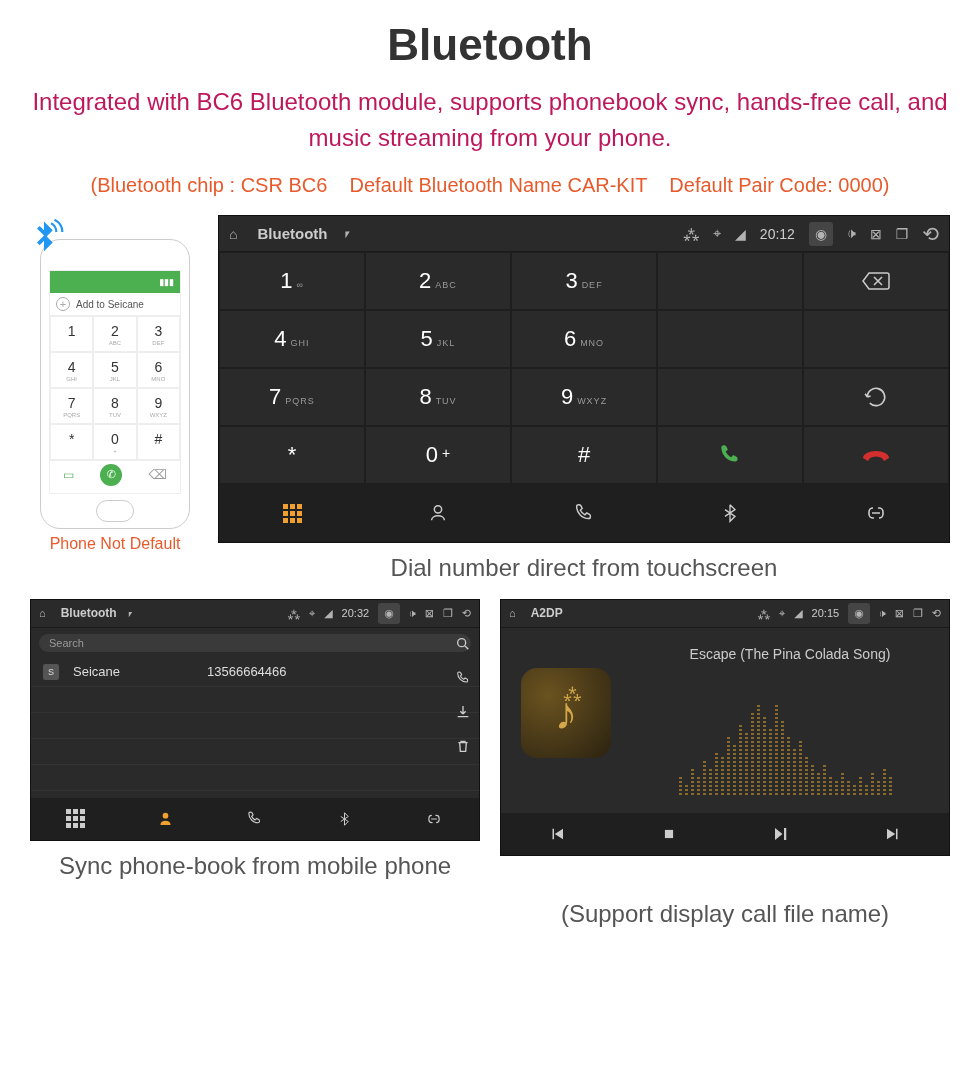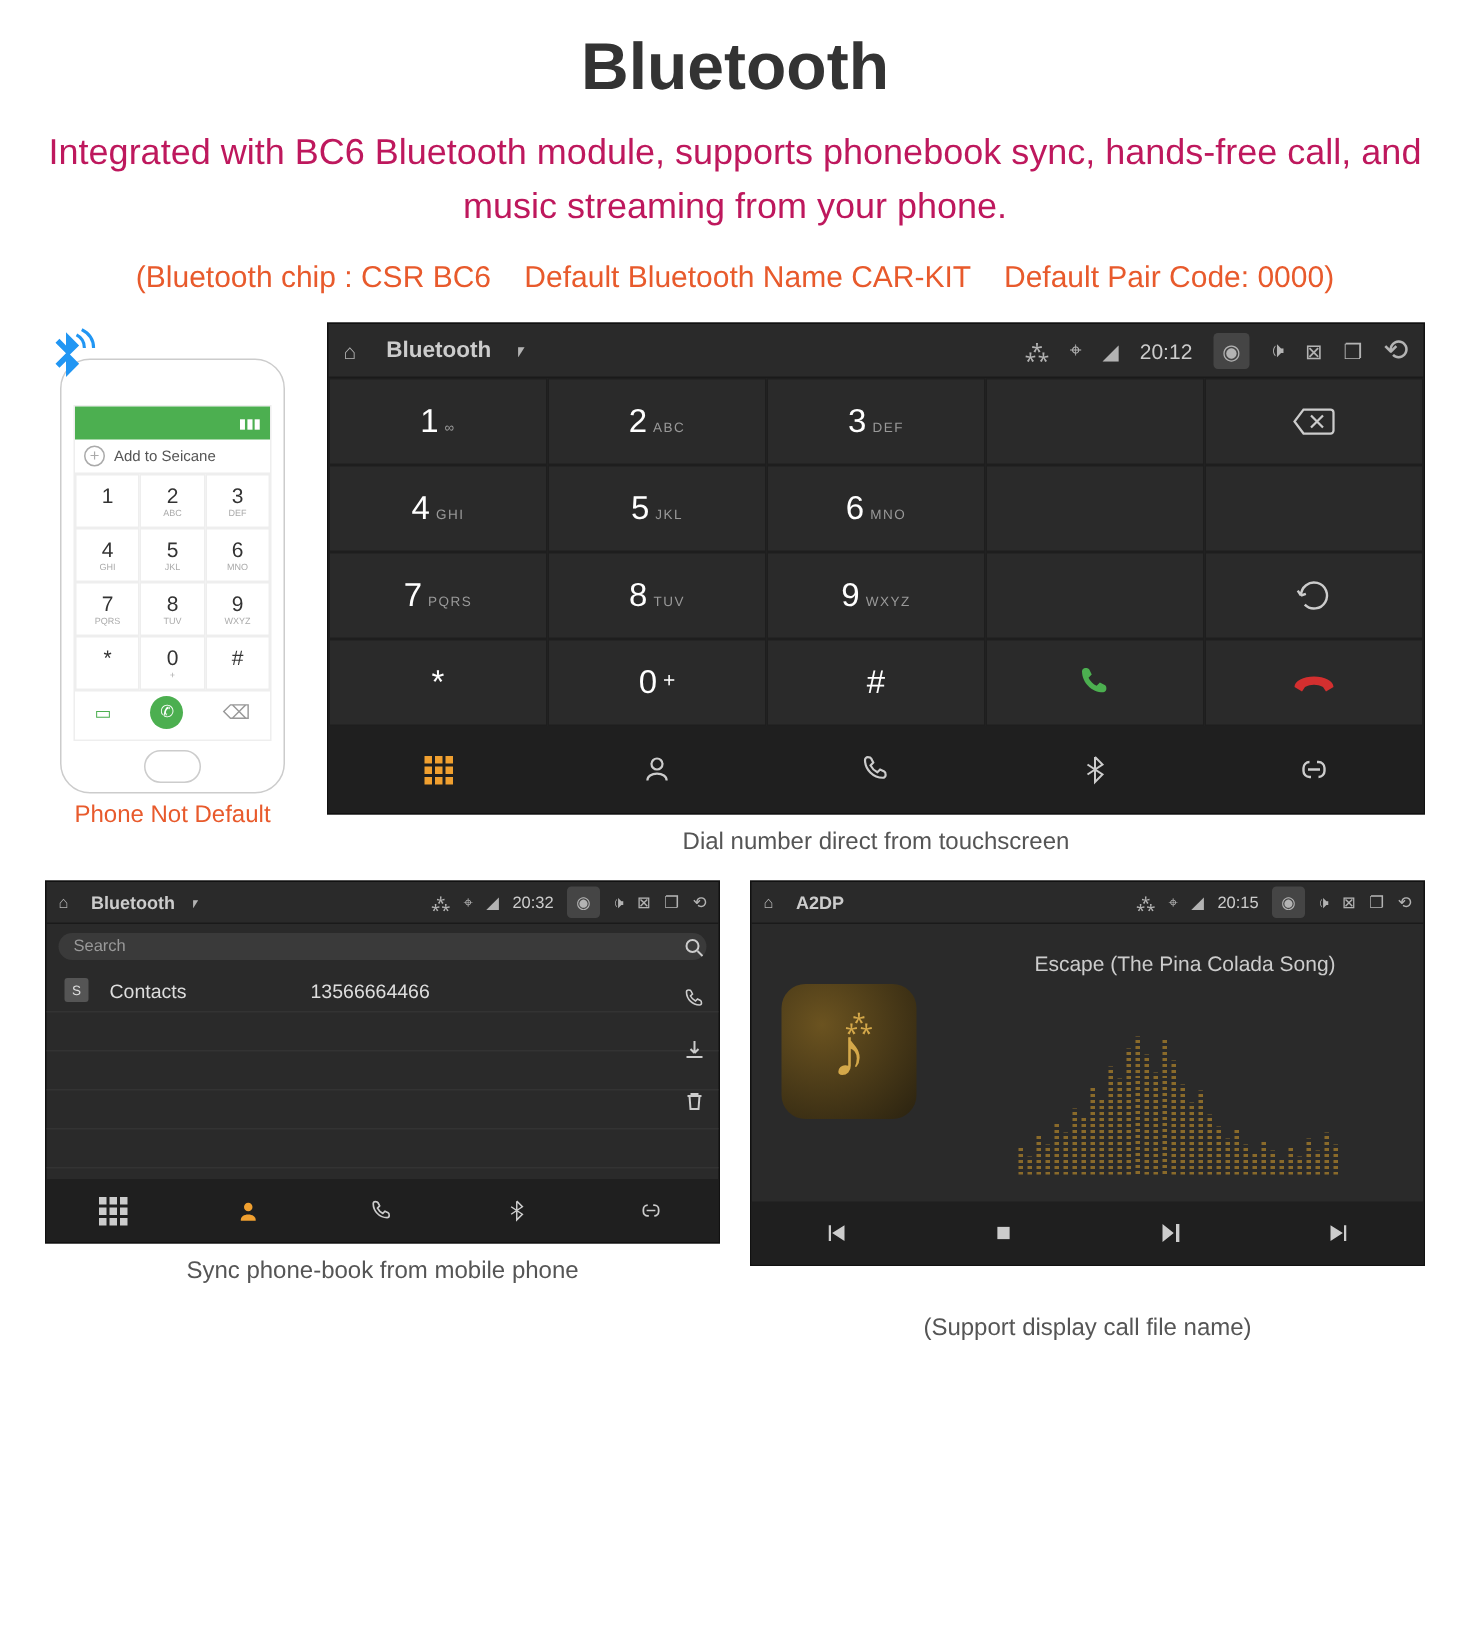--- a/index.html
+++ b/index.html
@@ -23,21 +23,21 @@
 .ps-add .plus { display:inline-block; width:14px; height:14px; border:1px solid #aaa; border-radius:50%; text-align:center; line-height:12px; font-size:11px; color:#aaa;}
 .ps-dial { display:grid; grid-template-columns:repeat(3,1fr); }
 .ps-key { border:0.5px solid #eee; text-align:center; padding:5px 0; }
 .ps-key .n { font-size:14px; color:#333; }
 .ps-key .l { font-size:6px; color:#aaa; display:block; }
 .ps-call { height:28px; display:flex; align-items:center; justify-content:space-around; border-top:1px solid #eee;}
 .ps-call .callbtn { width:22px; height:22px; border-radius:50%; background:#4caf50; color:#fff; display:flex; align-items:center; justify-content:center; font-size:11px;}
 .phone-home { position:absolute; bottom:6px; left:50%; transform:translateX(-50%); width:38px; height:22px; border:1px solid #ccc; border-radius:12px;}
 
 .dialer-col { flex:1; }
-.caption-dark { text-align:center; color:#555; font-size:16px; margin-top:8px; line-height:1.4;}
+.caption-dark { text-align:center; color:#555; font-size:24px; margin-top:8px; line-height:1.4;}
 
 .panel { background:#2a2a2a; border:1px solid #111; color:#ddd; }
 .status-bar { height:36px; display:flex; align-items:center; padding:0 10px; gap:14px; font-size:14px; color:#ccc; border-bottom:1px solid #1a1a1a;}
 .status-bar.small { height:28px; font-size:11px; gap:9px; padding:0 8px;}
 .sb-title { font-weight:bold; margin-right:auto; margin-left:6px; font-size:15px;}
 .status-bar.small .sb-title { font-size:12px;}
 .sb-icon { opacity:.85; }
 .sb-cam { background:#4a4a4a; padding:4px 6px; border-radius:3px;}
 
 .dialer-grid { display:grid; grid-template-columns:repeat(5,1fr); }
@@ -280,21 +280,21 @@
         <span class="sb-icon">⊠</span>
         <span class="sb-icon">❐</span>
         <span class="sb-icon">⟲</span>
       </div>
       <div class="search-row">
         <div class="search-box">Search</div>
       </div>
       <div class="contact-list">
         <div class="crow">
           <span class="badge">S</span>
-          <span class="cname">Contacts</span>
+          <span class="cname">Seicane</span>
           <span>13566664466</span>
         </div>
         <div class="crow empty"></div>
         <div class="crow empty"></div>
         <div class="crow empty"></div>
         <div class="crow empty"></div>
       </div>
       <div class="side-icons">
         <span>
             <svg width="16" height="16" viewBox="0 0 24 24">

